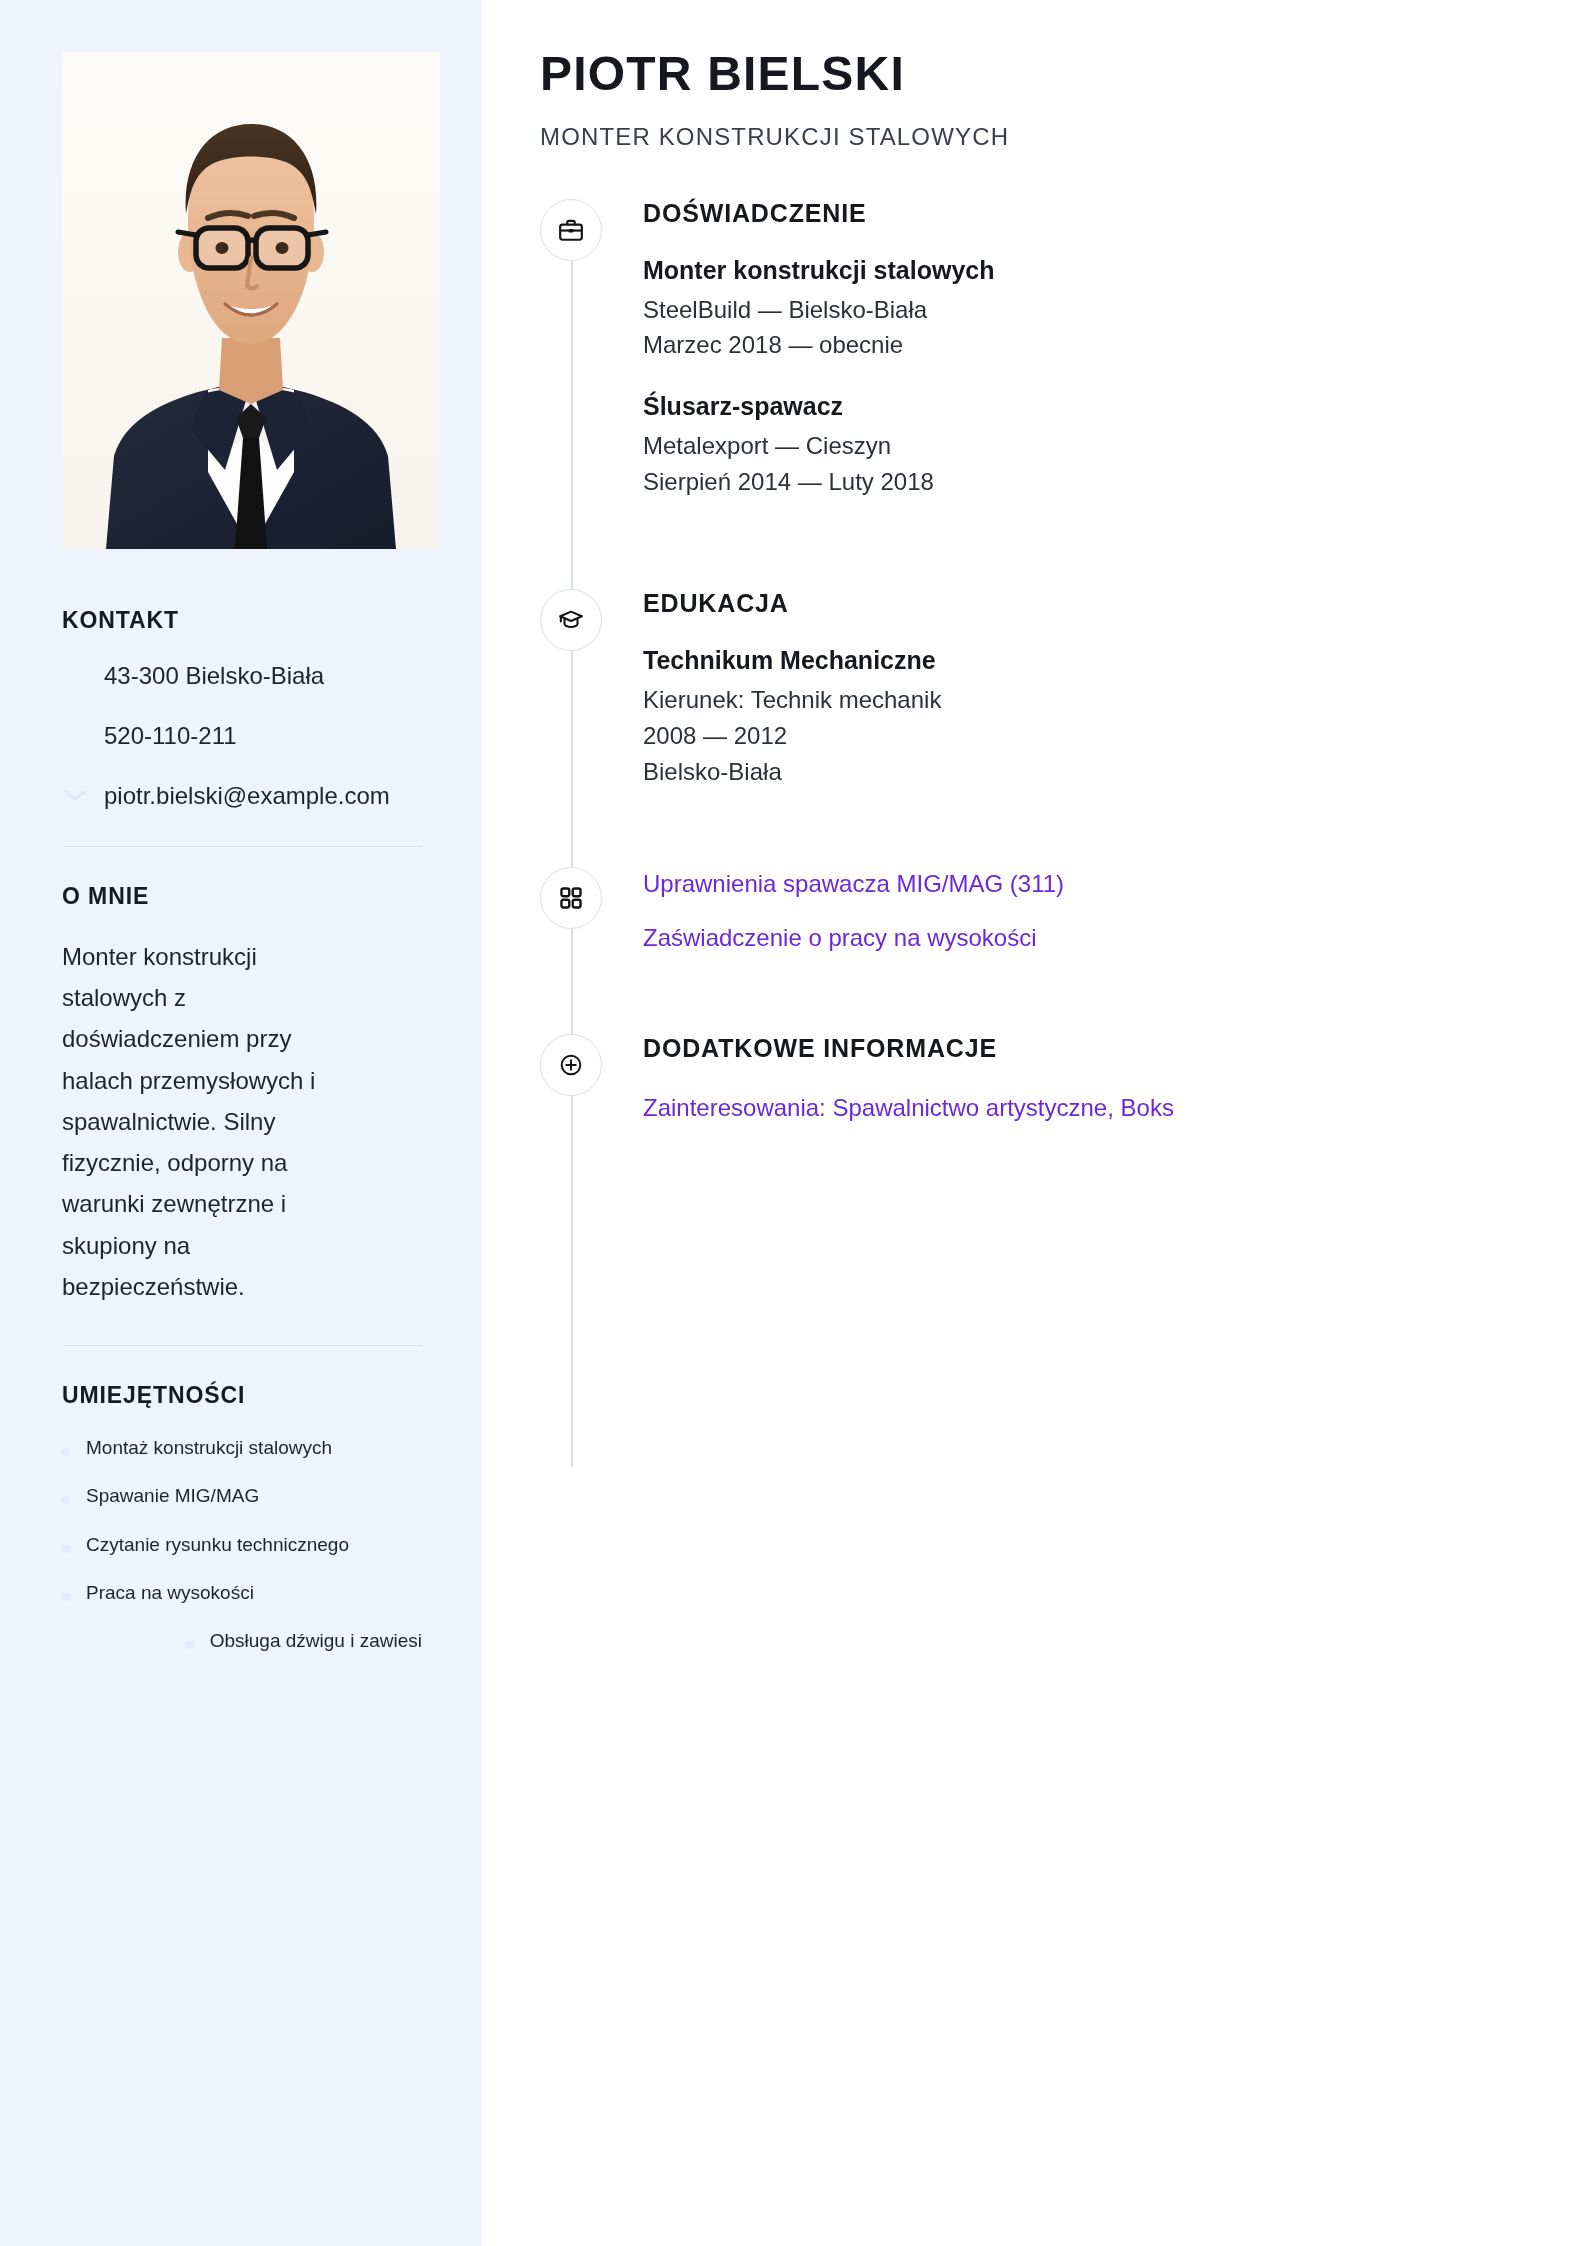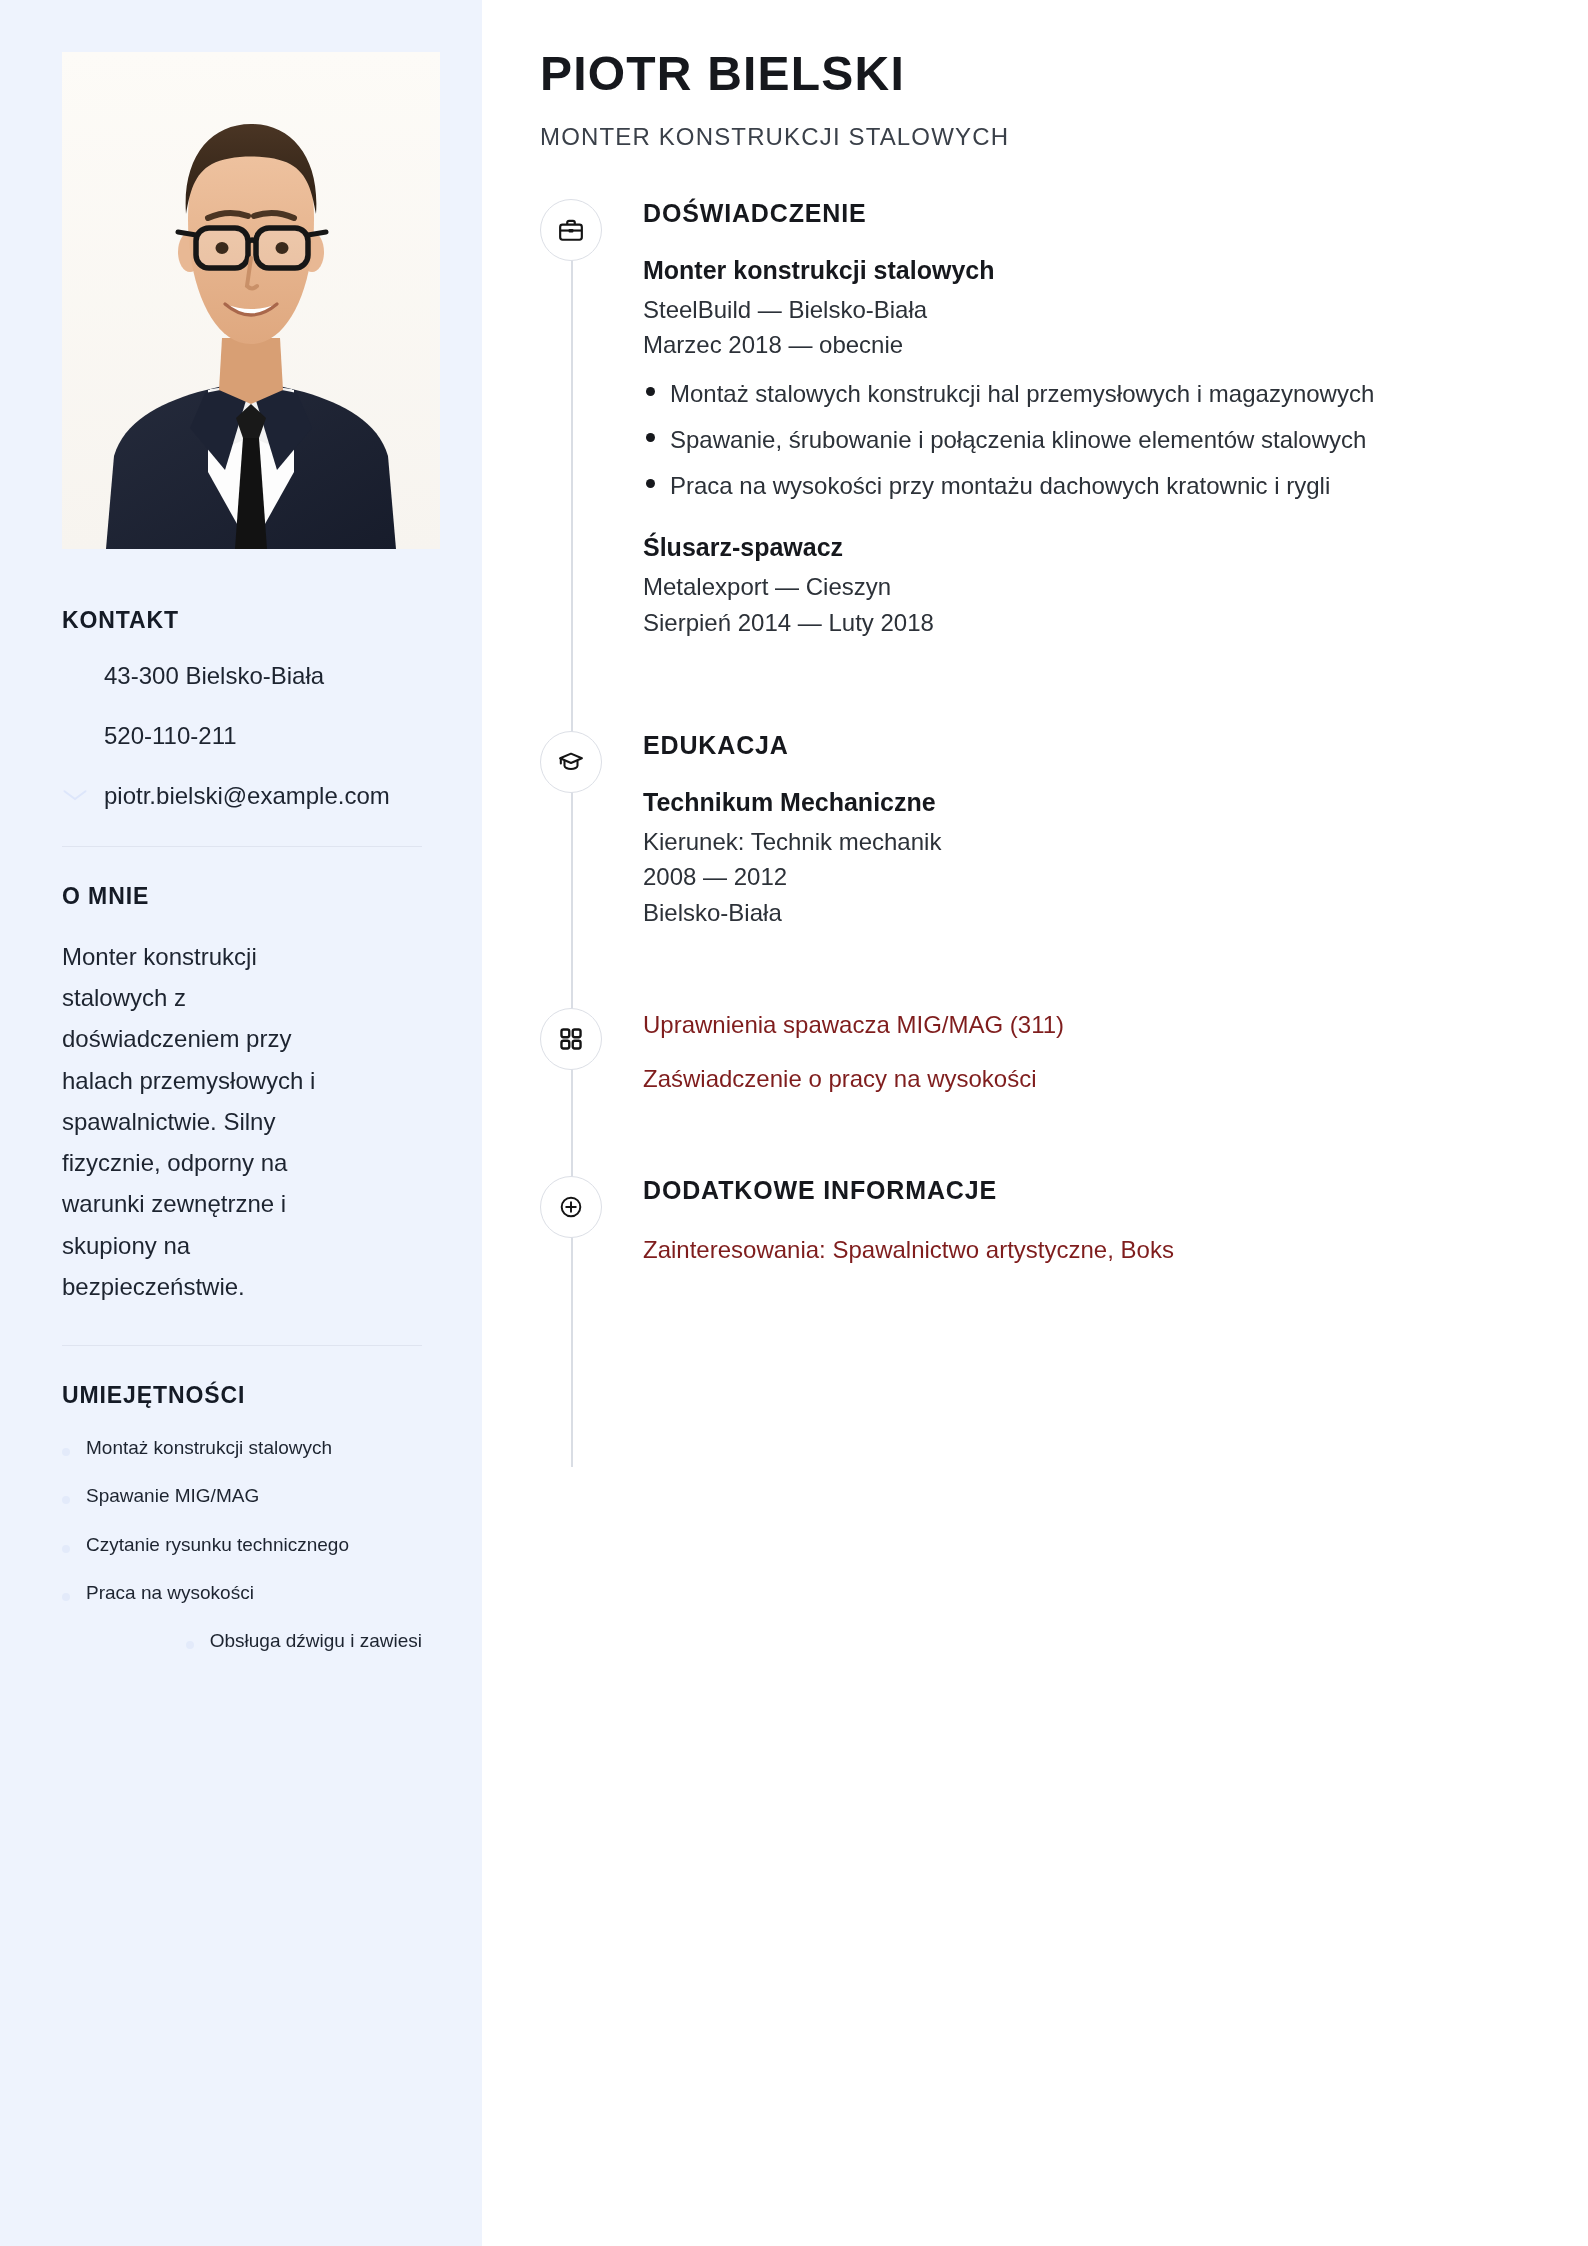--- a/index.html
+++ b/index.html
@@ -223,21 +223,21 @@
     top: 10px;
     width: 9px;
     height: 9px;
     border-radius: 50%;
     background: #16181d;
   }
 
   .plain-line {
     font-size: 24px;
     line-height: 1.4;
-    color: #7f1d1d;
+    color: #6d28d9;
     margin-bottom: 20px;
   }
   .plain-line:last-child { margin-bottom: 0; }
 
   .gap-exp { height: 70px; }
   .gap-edu { height: 72px; }
   .gap-crs { height: 62px; }
 </style>
 </head>
 <body>
@@ -394,25 +394,20 @@
             <rect x="9.8" y="11" width="4.4" height="3.2" rx="0.8" fill="#141414"></rect>
           </svg>
         </div>
 
         <h3 class="sec-title">DOŚWIADCZENIE</h3>
 
         <div class="entry">
           <div class="entry-role">Monter konstrukcji stalowych</div>
           <div class="entry-line">SteelBuild — Bielsko-Biała</div>
           <div class="entry-line">Marzec 2018 — obecnie</div>
-          <ul class="entry-bullets">
-            <li>Montaż stalowych konstrukcji hal przemysłowych i magazynowych</li>
-            <li>Spawanie, śrubowanie i połączenia klinowe elementów stalowych</li>
-            <li>Praca na wysokości przy montażu dachowych kratownic i rygli</li>
-          </ul>
         </div>
 
         <div class="entry">
           <div class="entry-role">Ślusarz-spawacz</div>
           <div class="entry-line">Metalexport — Cieszyn</div>
           <div class="entry-line">Sierpień 2014 — Luty 2018</div>
         </div>
       </section>
 
       <div class="gap-exp"></div>

